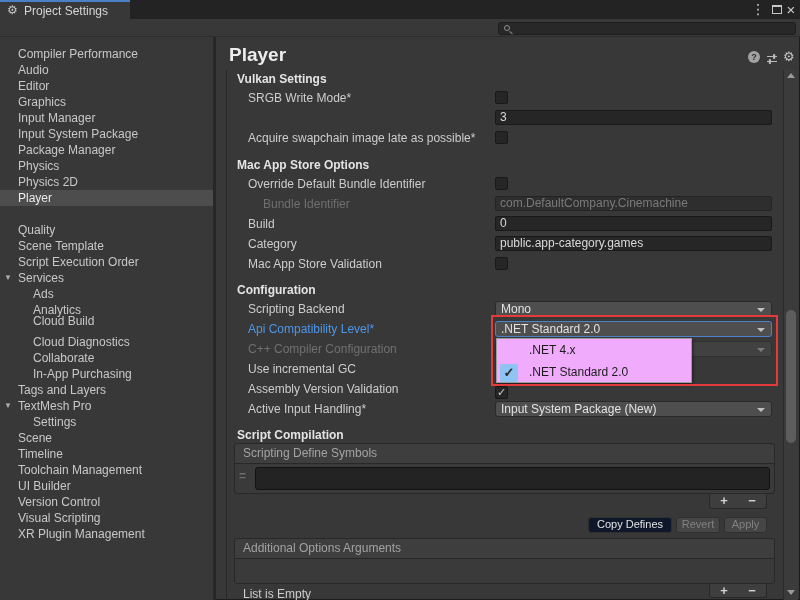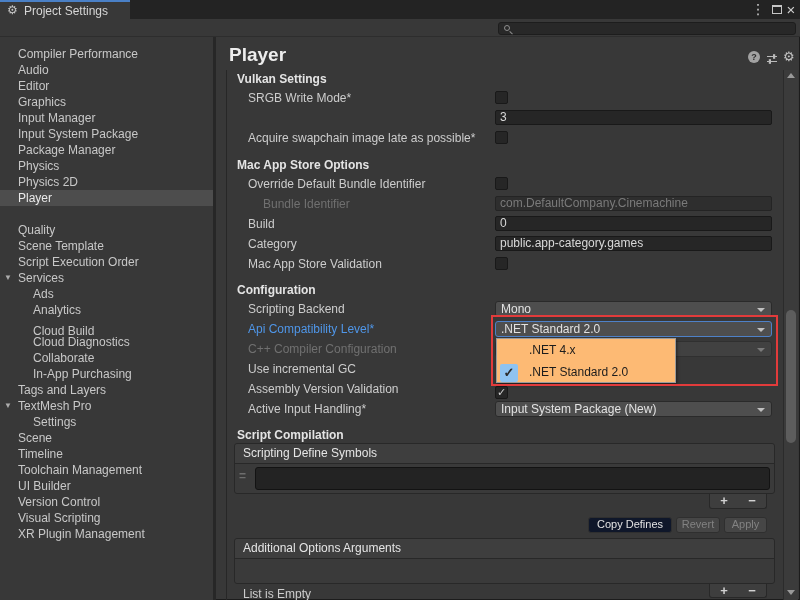--- a/index.html
+++ b/index.html
@@ -44,29 +44,29 @@
   .tf { position:absolute; left:495px; width:277px; height:15px; background:#262626; border:1px solid #191919; border-radius:2px; font-size:12px; line-height:13px; color:#d9d9d9; padding:0 4px; white-space:nowrap; overflow:hidden; }
   .tf.dis { background:#2e2e2e; color:#7a7a7a; border-color:#242424; }
   .cb { position:absolute; left:495px; width:13px; height:13px; background:#262626; border:1px solid #191919; border-radius:2px; color:#cfcfcf; font-size:11px; line-height:11px; text-align:center; }
   .dd { position:absolute; left:495px; width:277px; height:16px; background:#4e4e4e; border:1px solid #2a2a2a; border-radius:3px; font-size:12px; line-height:14px; color:#e2e2e2; padding:0 18px 0 5px; white-space:nowrap; overflow:hidden; }
   .dd::after { content:""; position:absolute; right:6px; top:6px; width:0; height:0; border-left:4px solid transparent; border-right:4px solid transparent; border-top:4px solid #c0c0c0; }
   .dd.focus { border-color:#4e81c8; }
   .dd.dis { background:#414141; border-color:#303030; }
   .dd.dis::after { border-top-color:#7a7a7a; }
   
   .lbox { position:absolute; left:234px; width:541px; background:#3a3a3a; border:1px solid #282828; border-radius:3px; }
-  .bh { height:20px; line-height:19px; border-bottom:1px solid #282828; background:#3e3e3e; border-radius:3px 3px 0 0; padding-left:8px; font-size:12px; color:#e5e5e5; }
+  .bh { height:20px; line-height:19px; border-bottom:1px solid #282828; background:#3e3e3e; border-radius:3px 3px 0 0; padding-left:8px; font-size:12px; color:#a3a3a3; }
   .bigtf { position:absolute; left:255px; top:467px; width:515px; height:23px; background:#232323; border:1px solid #131313; border-radius:3px; }
   .handle { position:absolute; left:239px; top:469px; font-size:12px; font-weight:bold; color:#6e6e6e; }
   .lfoot { position:absolute; left:709px; width:58px; height:15px; background:#3e3e3e; border:1px solid #282828; border-top:none; border-radius:0 0 3px 3px; display:flex; justify-content:space-around; align-items:center; color:#d2d2d2; font-size:13px; line-height:12px; font-weight:bold; }
   .btn { position:absolute; top:517px; height:16px; background:#0f172a; border:1px solid #2f2f2f; border-radius:3px; font-size:11px; line-height:13px; color:#e3e3e3; text-align:center; }
   .btn.dis { background:#464646; color:#828282; }
   
   #redbox { position:absolute; left:491px; top:315px; width:287px; height:71px; border:2px solid #e23b3b; z-index:40; pointer-events:none; }
-  #popup { position:absolute; left:496px; top:338px; width:180px; height:45px; background:#fdba74; border:1px solid #9a9a9a; box-shadow:1px 2px 3px rgba(0,0,0,.45); z-index:30; }
+  #popup { position:absolute; left:496px; top:338px; width:196px; height:45px; background:#f0abfc; border:1px solid #9a9a9a; box-shadow:1px 2px 3px rgba(0,0,0,.45); z-index:30; }
   .prow { position:absolute; left:0; width:178px; height:22px; }
   .ptxt { position:absolute; left:32px; font-size:12px; color:#1c1c1c; line-height:22px; white-space:nowrap; }
   .pcheck { position:absolute; left:3px; top:2px; width:18px; height:18px; background:#8fc3f1; border-radius:2px; color:#2b2b2b; font-size:13px; font-weight:bold; text-align:center; line-height:18px; }
   
   #sbtrack { position:absolute; left:783px; top:70px; width:15px; height:530px; background:#3b3b3b; border-left:1px solid #2b2b2b; }
   #sbthumb { position:absolute; left:786px; top:310px; width:10px; height:133px; background:#5d5d5d; border-radius:5px; }
   .tri-up { position:absolute; left:787px; top:73px; width:0; height:0; border-left:4px solid transparent; border-right:4px solid transparent; border-bottom:5px solid #9a9a9a; }
   .tri-down { position:absolute; left:787px; top:590px; width:0; height:0; border-left:4px solid transparent; border-right:4px solid transparent; border-top:5px solid #9a9a9a; }
 </style>
 </head>
@@ -101,21 +101,21 @@
     <div class="si" style="top:105px"><span>Package Manager</span></div>
     <div class="si" style="top:121px"><span>Physics</span></div>
     <div class="si" style="top:137px"><span>Physics 2D</span></div>
     <div class="si sel" style="top:153px"><span>Player</span></div>
     <div class="si" style="top:185px"><span>Quality</span></div>
     <div class="si" style="top:201px"><span>Scene Template</span></div>
     <div class="si" style="top:217px"><span>Script Execution Order</span></div>
     <div class="si" style="top:233px"><span class="fold">▼</span><span>Services</span></div>
     <div class="si n2" style="top:249px"><span>Ads</span></div>
     <div class="si n2" style="top:265px"><span>Analytics</span></div>
-    <div class="si n2" style="top:286px"><span>Cloud Build</span></div>
+    <div class="si n2" style="top:276px"><span>Cloud Build</span></div>
     <div class="si n2" style="top:297px"><span>Cloud Diagnostics</span></div>
     <div class="si n2" style="top:313px"><span>Collaborate</span></div>
     <div class="si n2" style="top:329px"><span>In-App Purchasing</span></div>
     <div class="si" style="top:345px"><span>Tags and Layers</span></div>
     <div class="si" style="top:361px"><span class="fold">▼</span><span>TextMesh Pro</span></div>
     <div class="si n2" style="top:377px"><span>Settings</span></div>
     <div class="si" style="top:393px"><span>Scene</span></div>
     <div class="si" style="top:409px"><span>Timeline</span></div>
     <div class="si" style="top:425px"><span>Toolchain Management</span></div>
     <div class="si" style="top:441px"><span>UI Builder</span></div>

